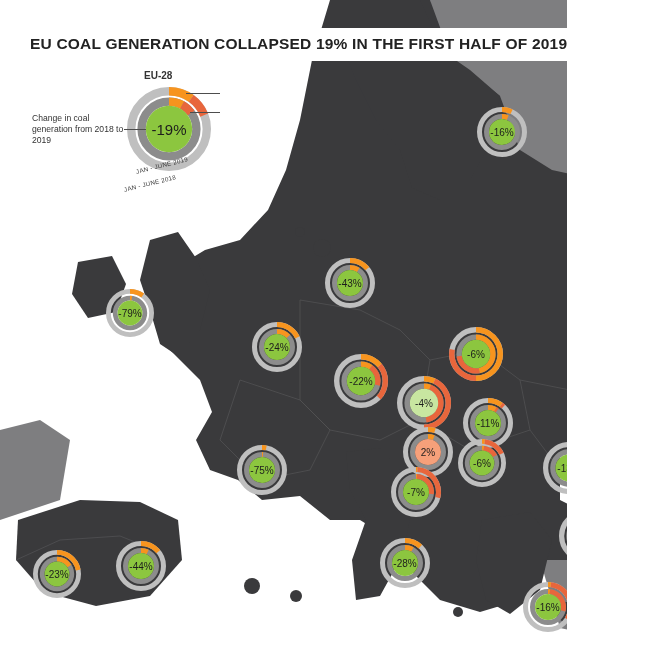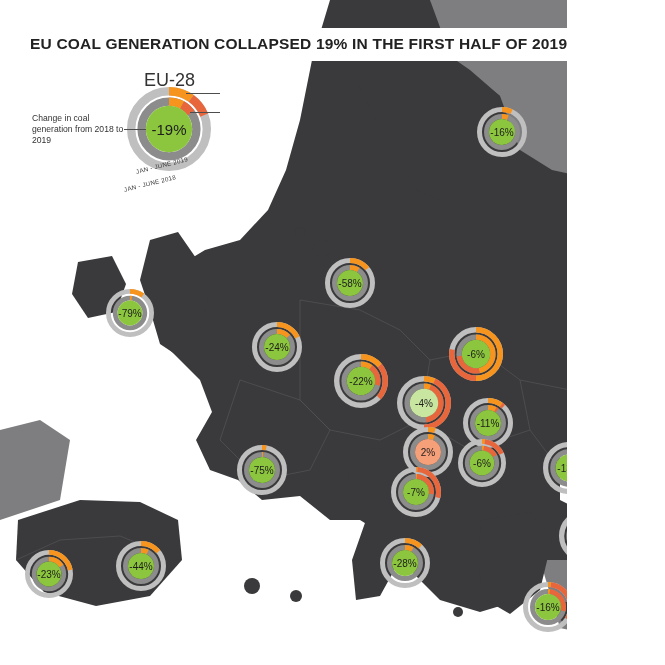--- a/index.html
+++ b/index.html
@@ -23,21 +23,21 @@
     z-index:40;
   }
   .title-band .t{
     font-size:15.5px;font-weight:bold;color:#222222;letter-spacing:0.2px;
     white-space:nowrap;
   }
 
   
   .eu-label{
     position:absolute;left:144px;top:70px;z-index:45;
-    font-size:18px;font-weight:normal;color:#333333;
+    font-size:10px;font-weight:bold;color:#333333;
   }
   .legend-left{
     position:absolute;left:32px;top:113px;width:92px;z-index:45;
     font-size:8.6px;color:#333333;line-height:1.28;
   }
   .legend-right{
     position:absolute;left:222px;top:86px;z-index:45;
     font-size:9.2px;color:#333333;line-height:1.35;
   }
   .legend-right .sub{
@@ -151,21 +151,21 @@
       <div class="val">-16%</div>
     </div>
     <div class="donut" style="left: 322px; top: 255px; width: 56px; height: 56px;">
       <svg width="56" height="56" viewBox="0 0 56 56">
         <circle cx="28" cy="28" r="22.5" fill="none" stroke="#BFBFBF" stroke-width="5"></circle>
         <path d="M28,3 A25,25 0 0 1 47.26283106939473,12.064400256282756 L43.410264855515784,15.251520205026205 A20,20 0 0 0 28,8 Z" fill="#F7941E"></path>
         <circle cx="28" cy="28" r="15.5" fill="none" stroke="#8C8C8C" stroke-width="5"></circle>
         <path d="M28,10 A18,18 0 0 1 37.644882309621934,12.802097340963728 L34.96574833472695,17.023736968473806 A13,13 0 0 0 28,15 Z" fill="#F7941E"></path>
         <circle cx="28" cy="28" r="13" fill="#8CC63F"></circle>
       </svg>
-      <div class="val">-58%</div>
+      <div class="val">-43%</div>
     </div>
     <div class="donut" style="left: 103px; top: 286px; width: 54px; height: 54px;">
       <svg width="54" height="54" viewBox="0 0 54 54">
         <circle cx="27" cy="27" r="21.6" fill="none" stroke="#BFBFBF" stroke-width="4.800000000000001"></circle>
         <path d="M27,3 A24,24 0 0 1 41.10684605501935,7.583592135001261 L38.285476844015484,11.46687370800101 A19.2,19.2 0 0 0 27,7.800000000000001 Z" fill="#F7941E"></path>
         <circle cx="27" cy="27" r="14.799999999999999" fill="none" stroke="#8C8C8C" stroke-width="4.800000000000001"></circle>
         <path d="M27,9.8 A17.2,17.2 0 0 1 29.15573161730603,9.93562713739098 L28.55413209619737,14.697777703700476 A12.399999999999999,12.399999999999999 0 0 0 27,14.600000000000001 Z" fill="#F7941E"></path>
         <circle cx="27" cy="27" r="12.399999999999999" fill="#8CC63F"></circle>
       </svg>
       <div class="val">-79%</div>
@@ -299,21 +299,21 @@
     <div class="donut" style="left: 377px; top: 535px; width: 56px; height: 56px;">
       <svg width="56" height="56" viewBox="0 0 56 56">
         <circle cx="28" cy="28" r="22.5" fill="none" stroke="#BFBFBF" stroke-width="5"></circle>
         <path d="M28,3 A25,25 0 0 1 45.11367764821722,9.775784314464715 L41.69094211857377,13.420627451571772 A20,20 0 0 0 28,8 Z" fill="#F7941E"></path>
         <circle cx="28" cy="28" r="15.5" fill="none" stroke="#8C8C8C" stroke-width="5"></circle>
         <path d="M28,10 A18,18 0 0 1 36.67156613383088,12.226479759210456 L34.2627977633223,16.608013159429774 A13,13 0 0 0 28,15 Z" fill="#F7941E"></path>
         <circle cx="28" cy="28" r="13" fill="#8CC63F"></circle>
       </svg>
       <div class="val">-28%</div>
     </div>
-    <div class="donut" style="left: 22px; top: 547px; width: 54px; height: 54px;">
+    <div class="donut" style="left: 30px; top: 547px; width: 54px; height: 54px;">
       <svg width="54" height="54" viewBox="0 0 54 54">
         <circle cx="27" cy="27" r="21.6" fill="none" stroke="#BFBFBF" stroke-width="4.800000000000001"></circle>
         <path d="M27,3 A24,24 0 0 1 50.57489401748853,22.50284844994261 L45.859915213990824,23.40227875995409 A19.2,19.2 0 0 0 27,7.800000000000001 Z" fill="#F7941E"></path>
         <circle cx="27" cy="27" r="14.799999999999999" fill="none" stroke="#8C8C8C" stroke-width="4.800000000000001"></circle>
         <path d="M27,9.8 A17.2,17.2 0 0 1 41.522440318634665,17.78377912636126 L37.469666276224984,20.355747742260444 A12.399999999999999,12.399999999999999 0 0 0 27,14.600000000000001 Z" fill="#F7941E"></path>
         <circle cx="27" cy="27" r="12.399999999999999" fill="#8CC63F"></circle>
       </svg>
       <div class="val">-23%</div>
     </div>
     <div class="donut" style="left: 113px; top: 538px; width: 56px; height: 56px;">

